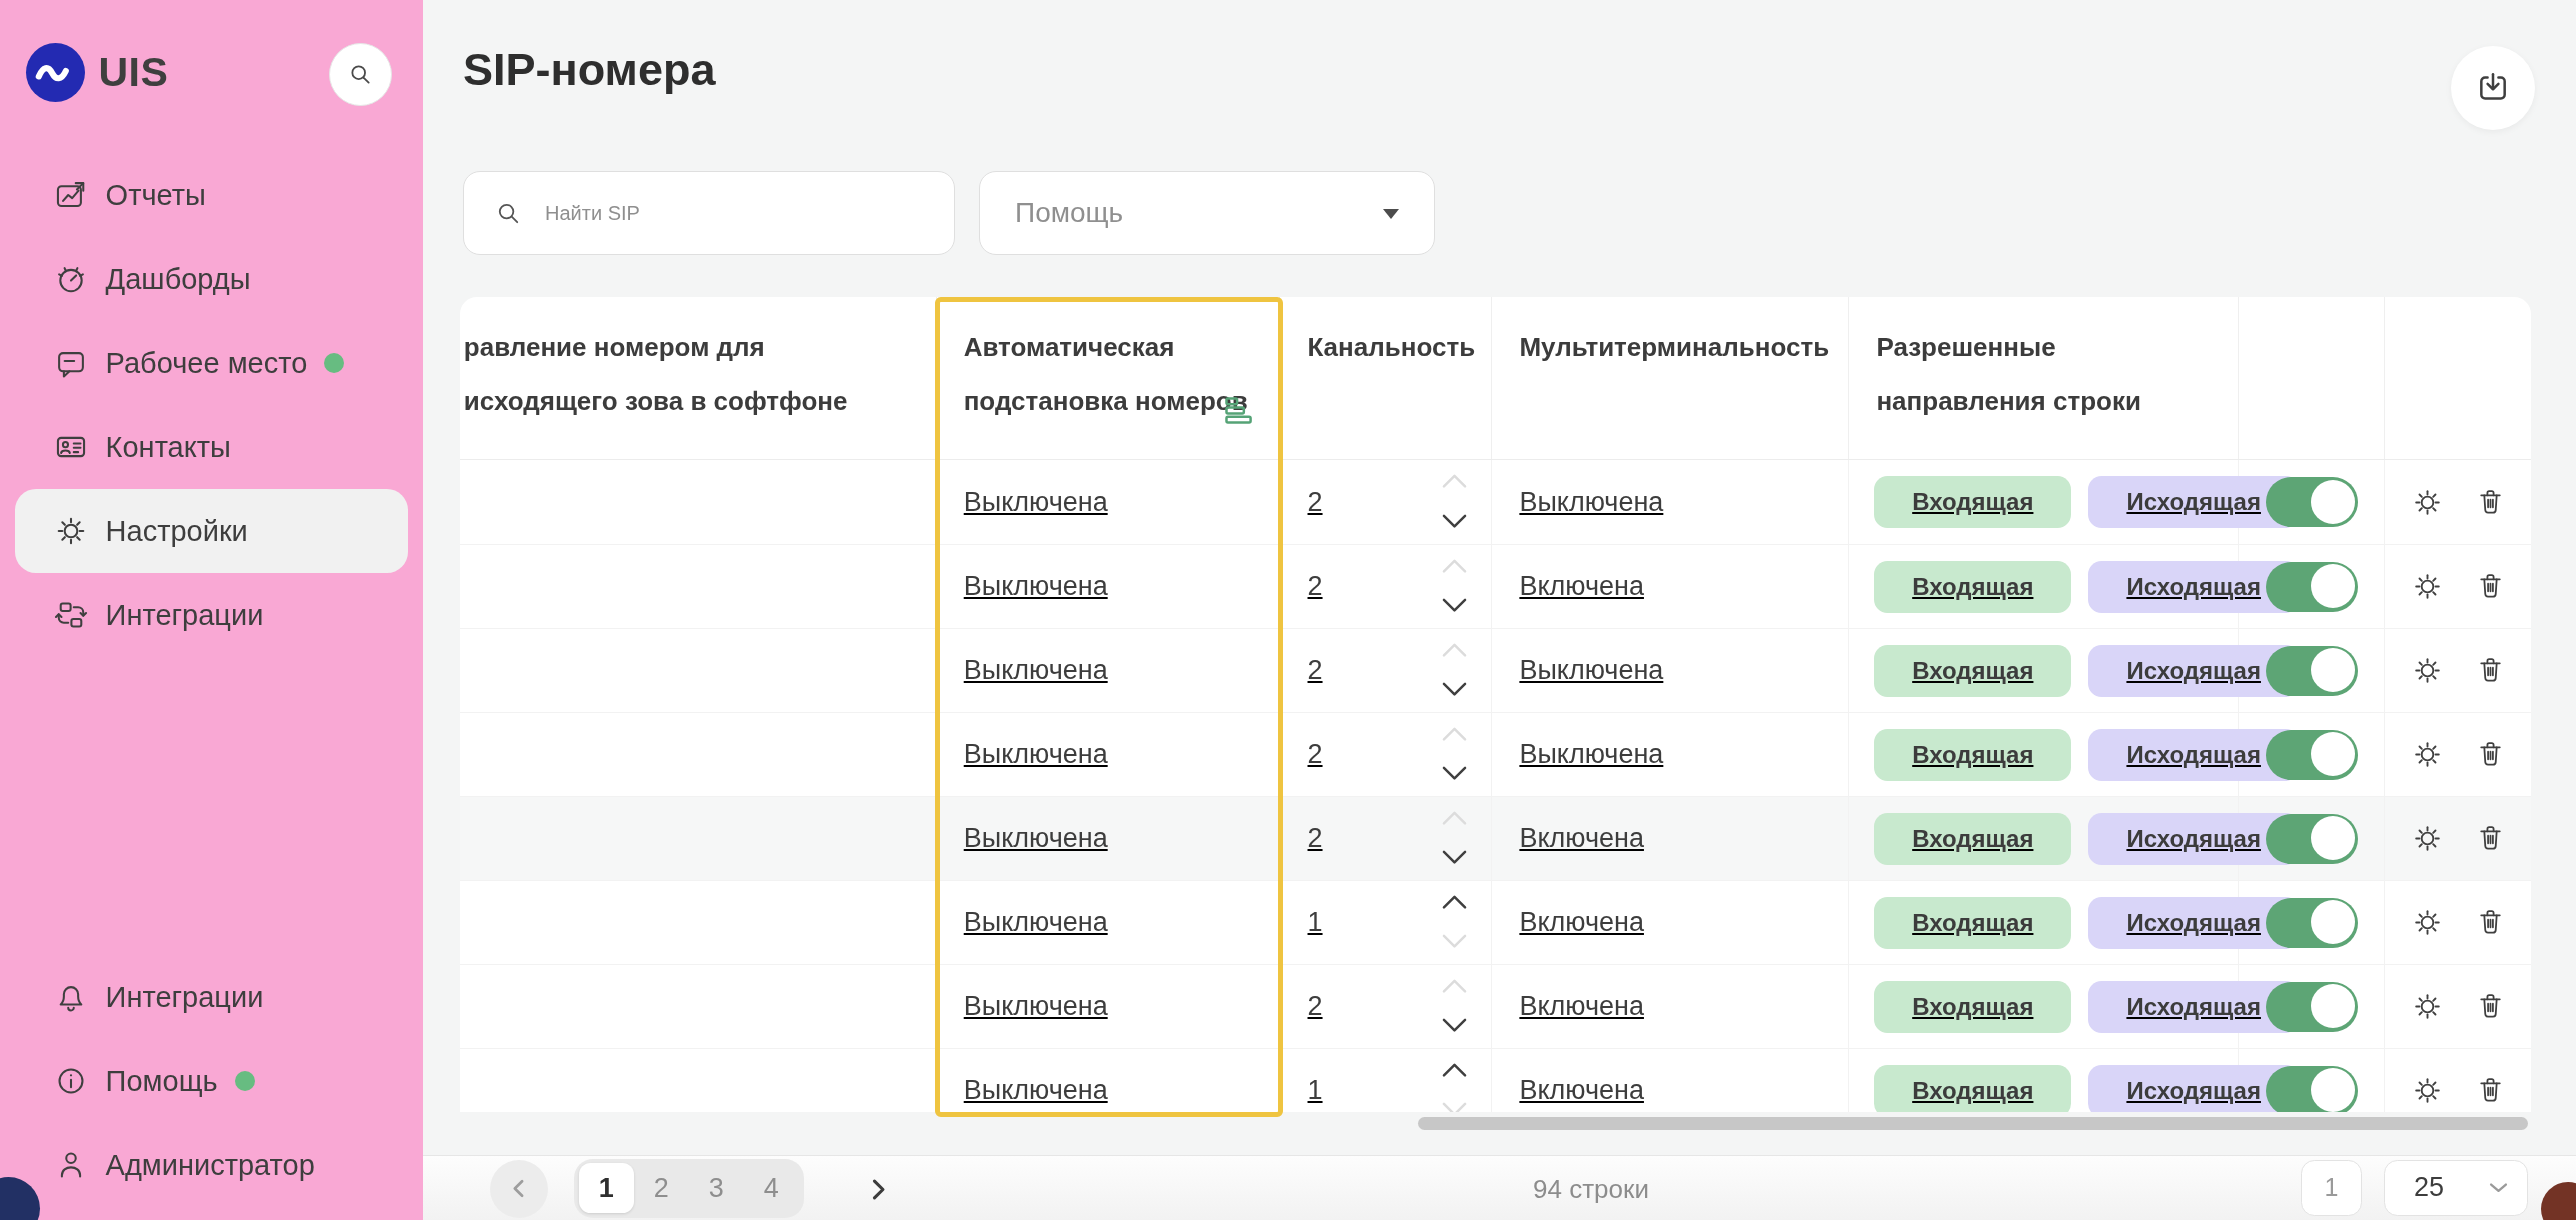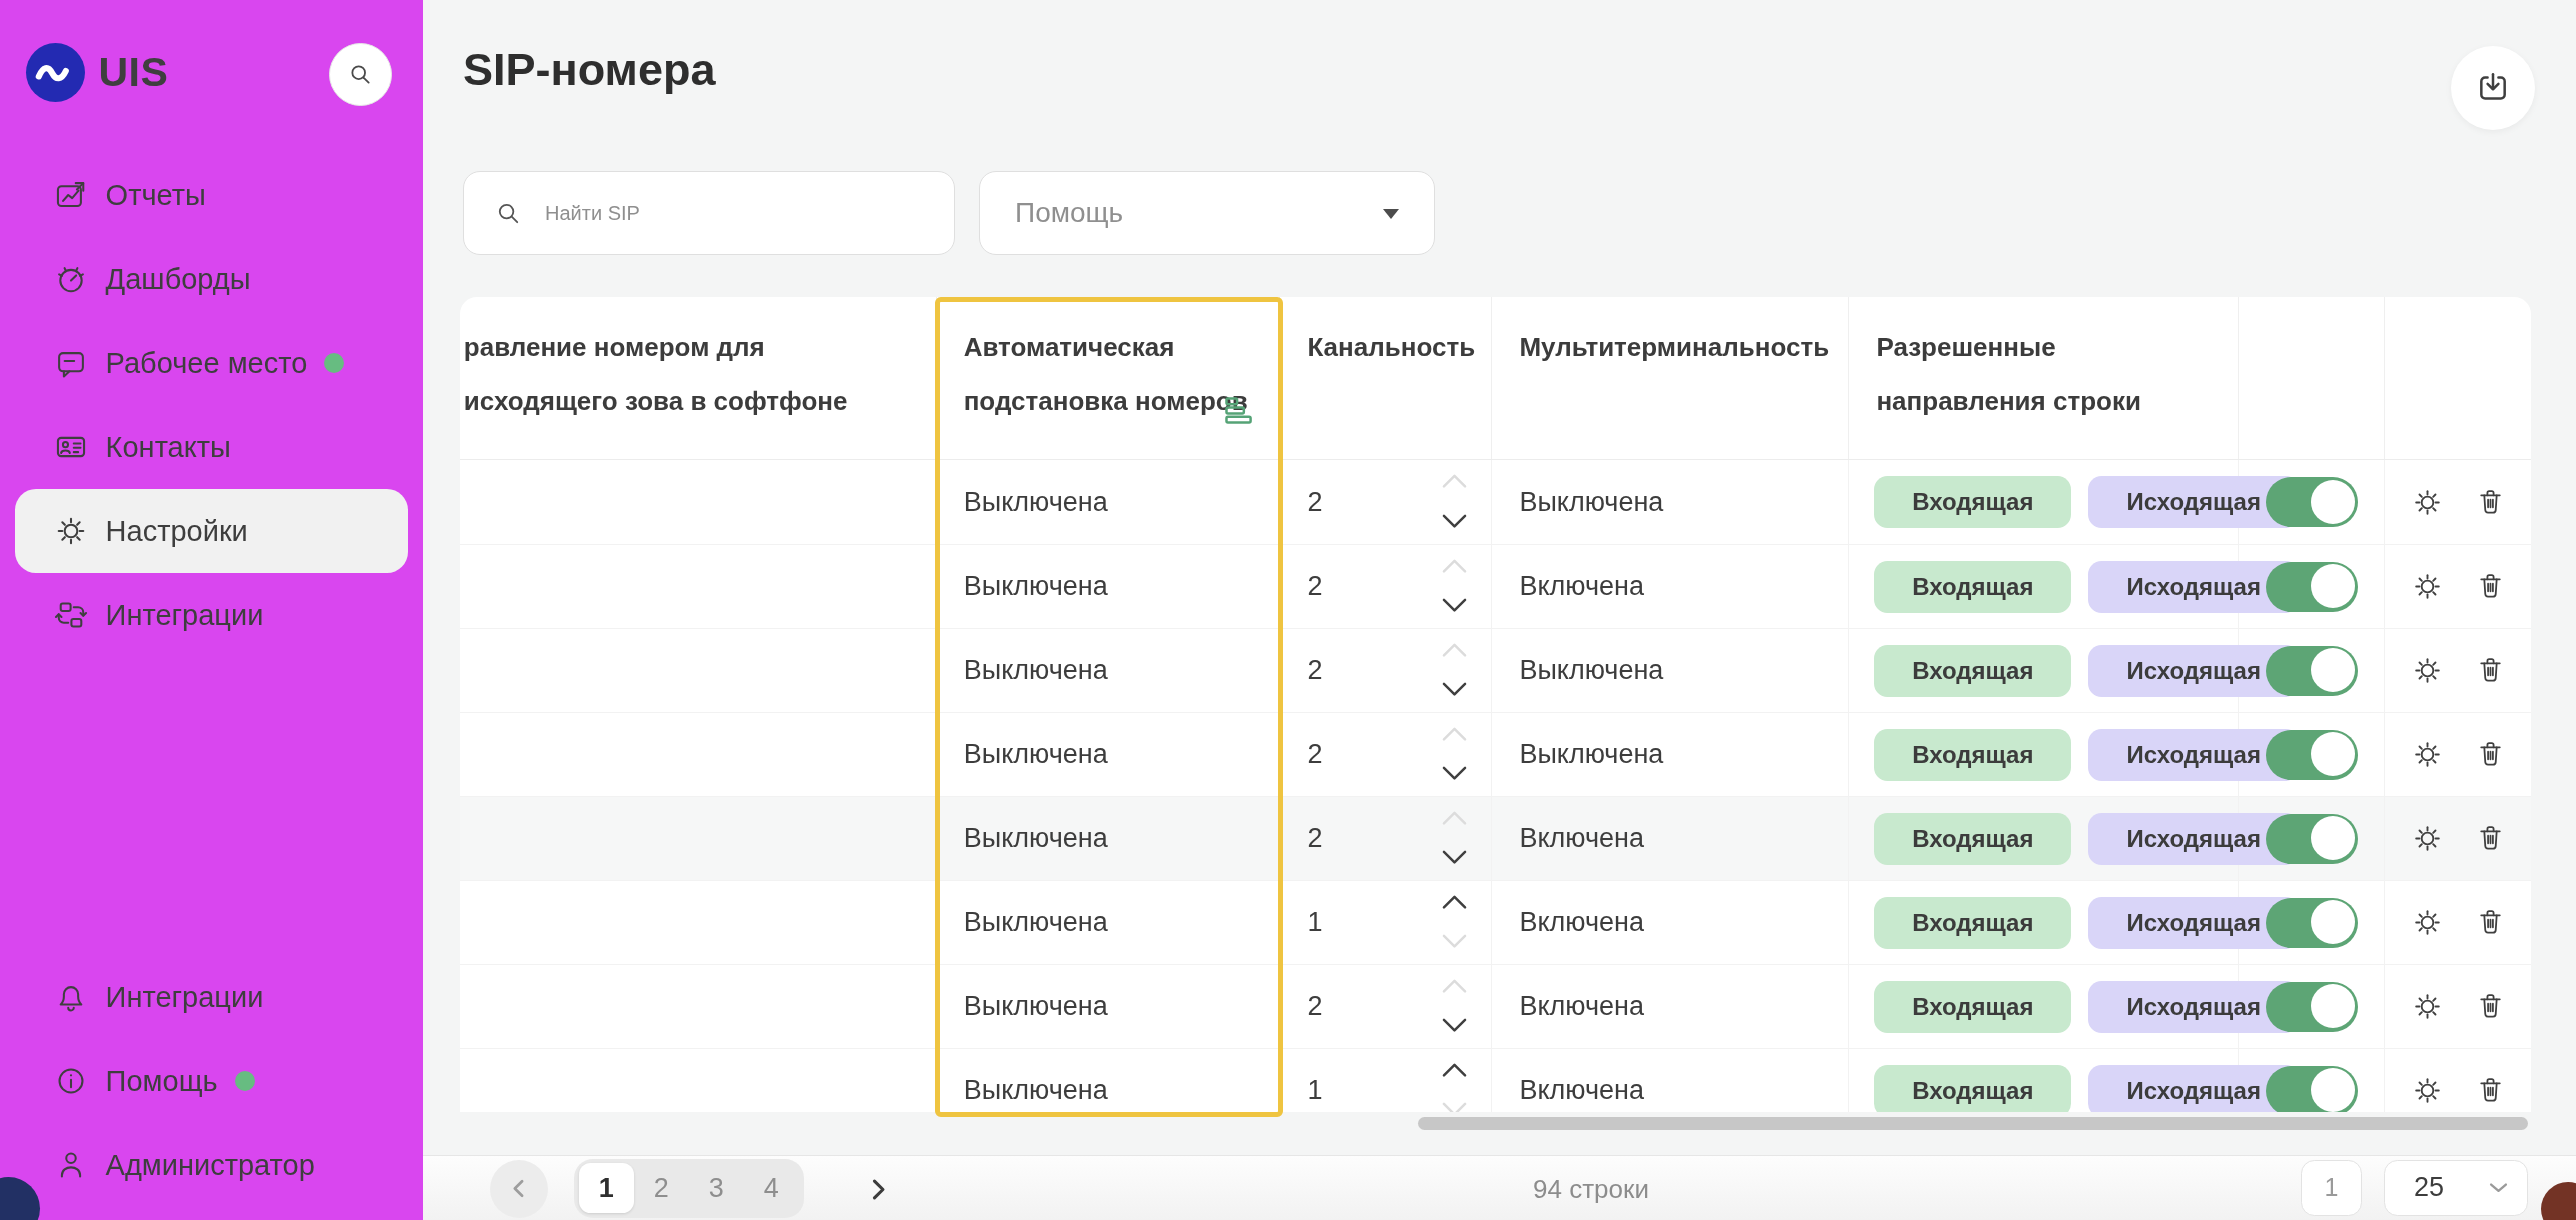--- a/index.html
+++ b/index.html
@@ -1,20 +1,20 @@
 <!DOCTYPE html>
 <html><head>
 <meta charset="utf-8">
 <style>
   html,body{margin:0;padding:0;width:2576px;height:1221px;}
   body{font-family:"Liberation Sans","DejaVu Sans",sans-serif;-webkit-font-smoothing:antialiased;}
   .root{position:relative;width:2576px;height:1221px;background:#f4f5f5;overflow:hidden;}
 
   
-  .sidebar{position:absolute;left:0;top:0;width:423px;height:1221px;background:#d946ef;}
+  .sidebar{position:absolute;left:0;top:0;width:423px;height:1221px;background:#f9a8d4;}
   .logo-row{position:absolute;left:26px;top:43px;display:flex;align-items:center;}
   .logo-circle{width:59px;height:59px;border-radius:50%;background:#232ab2;display:flex;align-items:center;justify-content:center;}
   .logo-text{margin-left:13.4px;font-size:41px;font-weight:bold;color:#3f3f3f;letter-spacing:0.5px;}
   .side-search{position:absolute;left:329px;top:43px;width:63px;height:63px;border-radius:50%;background:#fff;border:1.9px solid #e6e6e6;display:flex;align-items:center;justify-content:center;color:#4a4a4a;box-sizing:border-box;}
   .nav{position:absolute;left:0;width:423px;}
   .nav-top{top:153px;}
   .nav-bottom{top:955px;}
   .nav-item{display:flex;align-items:center;height:84px;margin:0 15.3px;padding-left:37px;border-radius:21px;color:#3e3e3e;cursor:pointer;}
   .nav-item.active{background:#f1f1f1;}
   .nav-icon{width:38px;height:38px;color:#3f3f3f;flex:0 0 38px;display:flex;align-items:center;}
@@ -35,21 +35,21 @@
   .dept-select .lbl{margin-left:35px;font-size:28px;color:#8f8f8f;}
   .dept-select .tri{position:absolute;right:35px;top:37px;width:0;height:0;border-left:8.6px solid transparent;border-right:8.6px solid transparent;border-top:10.5px solid #4c4c4c;}
 
   
   .tbl{position:absolute;left:460px;top:297px;width:2071px;height:815px;background:#fff;border-radius:17px 17px 0 0;overflow:hidden;}
   .thead{display:flex;height:163px;border-bottom:1.9px solid #ececec;box-sizing:border-box;}
   .th{position:relative;box-sizing:border-box;padding:23px 27px 0 27px;font-size:26px;font-weight:bold;color:#3c3c3c;line-height:54px;border-right:1.9px solid #efefef;}
   .th:last-child{border-right:none;}
   .th.cut{padding-left:3.8px;}
   .th .hdr-sort{position:absolute;right:25px;bottom:17px;color:#55a376;}
-  .tr{display:flex;height:84px;border-top:1.9px solid #f2f2f2;box-sizing:border-box;}
+  .tr{display:flex;height:84px;border-top:1.9px solid #f2f2f2;box-sizing:border-box;text-decoration:underline;}
   .tr:first-child{border-top:none;}
   .tr.shaded{background:#f6f7f7;}
   .td{position:relative;box-sizing:border-box;display:flex;align-items:center;padding-left:27px;font-size:27px;color:#3d3d3d;border-right:1.9px solid #f2f2f2;}
   .td:last-child{border-right:none;}
   .td.c-dir{padding-left:25px;}
   .td.c-tgl,.td.c-act{padding-left:0;justify-content:center;}
   .stepper{position:absolute;right:15.3px;top:0;height:100%;width:42px;}
   .step{position:absolute;left:7.7px;width:27px;height:15.3px;color:#3f3f3f;cursor:pointer;display:flex;}
   .step.up{top:14.4px;}
   .step.down{bottom:14.4px;}

